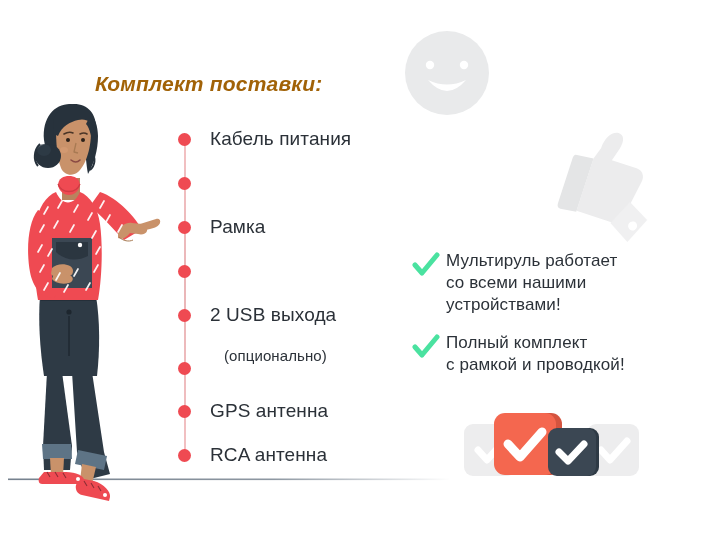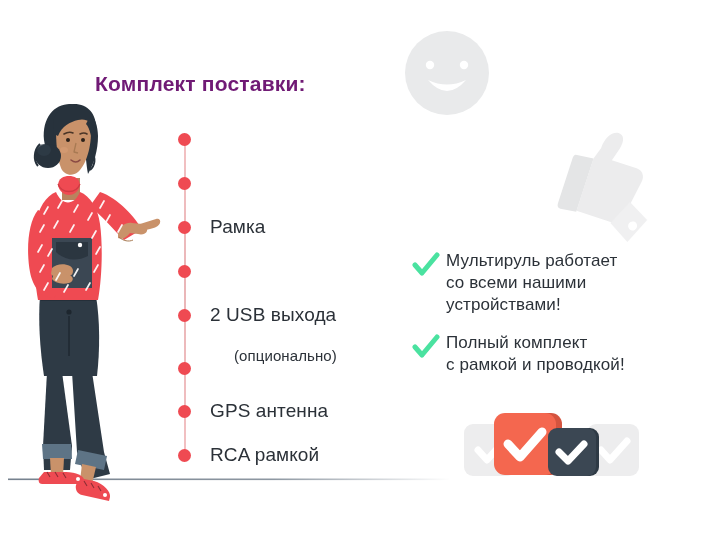--- a/index.html
+++ b/index.html
@@ -6,22 +6,22 @@
   body{
     width:720px;height:540px;background:#ffffff;
     font-family:"Liberation Sans", sans-serif;
     overflow:hidden;position:relative;
   }
   #canvas{position:absolute;inset:0;width:720px;height:540px;}
 
   
   .title{
     position:absolute;left:95px;top:72px;
-    font-size:21px;font-weight:bold;color:#701a75;
-    letter-spacing:.2px;white-space:nowrap;
+    font-size:21px;font-weight:bold;color:#a16207;
+    letter-spacing:.2px;white-space:nowrap;font-style:italic;
   }
 
   
   .list{position:absolute;left:178px;top:128px;width:260px;}
   .rail{
     position:absolute;left:6px;top:14px;width:2px;height:318px;
     background:linear-gradient(180deg,#f0b6b8,#e6a9ab 45%,#f0b6b8);
     opacity:.85;border-radius:2px;
   }
   .li{position:absolute;left:0;display:flex;align-items:flex-start;}
@@ -29,21 +29,21 @@
     width:13px;height:13px;border-radius:50%;
     background:#ef4a52;flex:0 0 auto;margin-top:5px;
     box-shadow:0 0 0 0 rgba(0,0,0,0);
   }
   .litxt{
     margin-left:19px;font-size:19px;color:#2b3138;
     white-space:nowrap;line-height:1.15;letter-spacing:.1px;
   }
   .sub{
     display:block;font-size:15px;color:#2b3138;
-    margin-left:24px;margin-top:1px;letter-spacing:.1px;
+    margin-left:14px;margin-top:1px;letter-spacing:.1px;
   }
 
   
   .checks{position:absolute;left:412px;top:228px;width:285px;}
   .crow{position:relative;margin-bottom:16px;}
   .cmark{position:absolute;left:0;top:2px;width:28px;height:26px;}
   .ctxt{
     margin-left:34px;font-size:17px;color:#2b3138;
     line-height:1.3;font-weight:500;letter-spacing:.1px;
   }
@@ -223,20 +223,21 @@
   </g>
 </svg>
 
 <div class="title">Комплект поставки:</div>
 
 <div class="list">
   <div class="rail"></div>
 
   <div class="li" style="top:0px">
     <span class="dot"></span>
+    <span class="litxt">Кабель питания</span>
   </div>
 
   <div class="li" style="top:44px">
     <span class="dot"></span>
   </div>
 
   <div class="li" style="top:88px">
     <span class="dot"></span>
     <span class="litxt">Рамка</span>
   </div>
@@ -257,21 +258,21 @@
     </span>
   </div>
 
   <div class="li" style="top:272px">
     <span class="dot"></span>
     <span class="litxt">GPS антенна</span>
   </div>
 
   <div class="li" style="top:316px">
     <span class="dot"></span>
-    <span class="litxt">RCA рамкой</span>
+    <span class="litxt">RCA антенна</span>
   </div>
 </div>
 
 <div class="checks">
   <div class="crow" style="margin-top:22px">
     <svg class="cmark" viewBox="0 0 28 26">
       <path d="M3 13 L10 21 L25 3" fill="none" stroke="#4ae2a0" stroke-width="5" stroke-linecap="round" stroke-linejoin="round"></path>
     </svg>
     <div class="ctxt">
       <div>Мультируль работает</div>

